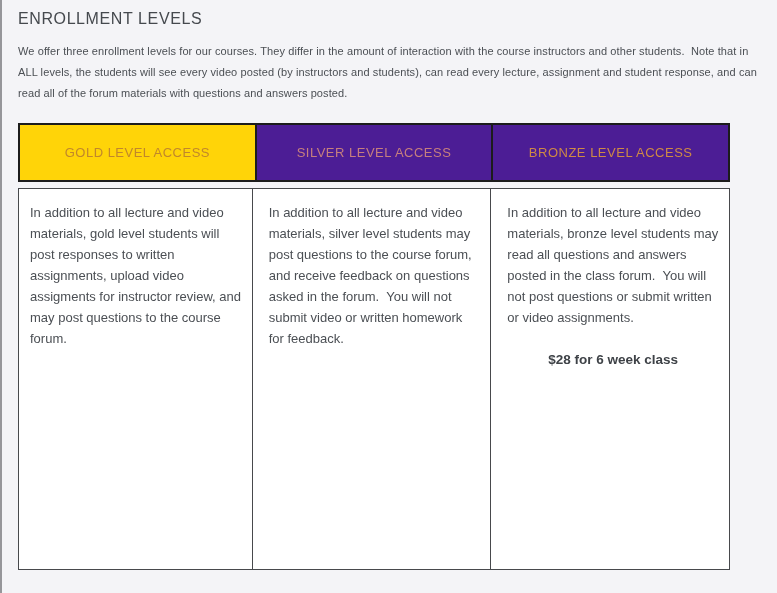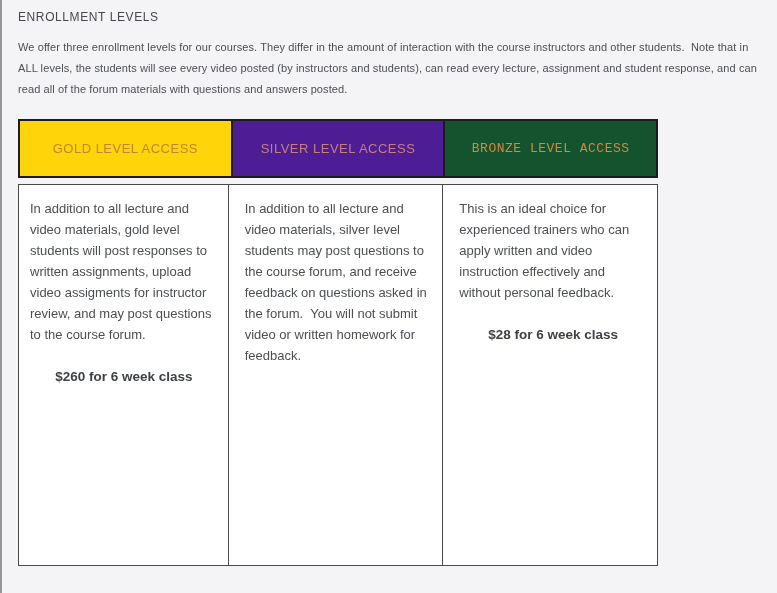--- a/index.html
+++ b/index.html
@@ -11,38 +11,38 @@
   }
   .canvas {
     width: 777px;
     height: 593px;
     background: #f4f4f7;
     border-left: 2px solid #96969a;
     padding: 8px 13px 0 16px;
     position: relative;
   }
   .page-title {
-    font-size: 12px;
+    font-size: 16px;
     font-weight: 400;
     letter-spacing: 0.6px;
     color: #45494e;
     padding-top: 2px;
   }
   .intro {
     margin-top: 13px;
     width: 748px;
     font-size: 11px;
     line-height: 21px;
     color: #4b4f54;
     letter-spacing: 0.1px;
     white-space: pre-wrap;
   }
   .levels-table {
     margin-top: 19px;
-    width: 640px;
+    width: 712px;
   }
   .header-row {
     display: flex;
     width: 100%;
   }
   .header-cell {
     flex: 1 1 0;
     height: 59px;
     display: flex;
     align-items: center;
@@ -89,34 +89,33 @@
 
   <h1 class="page-title">ENROLLMENT LEVELS</h1>
 
   <p class="intro">We offer three enrollment levels for our courses. They differ in the amount of interaction with the course instructors and other students.  Note that in ALL levels, the students will see every video posted (by instructors and students), can read every lecture, assignment and student response, and can read all of the forum materials with questions and answers posted.</p>
 
   <div class="levels-table">
 
     <div class="header-row">
       <div class="header-cell" style="background: rgb(255, 212, 8); color: rgb(193, 135, 43);">GOLD LEVEL ACCESS</div>
       <div class="header-cell" style="background: #4c1d95; color: rgb(198, 127, 126);">SILVER LEVEL ACCESS</div>
-      <div class="header-cell" style="background: #14532d; color: rgb(207, 138, 69); font-family: Liberation Mono, monospace;">BRONZE LEVEL ACCESS</div>
+      <div class="header-cell" style="background: #4c1d95; color: rgb(207, 138, 69);">BRONZE LEVEL ACCESS</div>
     </div>
 
     <div class="body-row">
 
       <div class="body-cell">
         <p>In addition to all lecture and video materials, gold level students will post responses to written assignments, upload video assigments for instructor review, and may post questions to the course forum.</p>
-        <div class="price">$260 for 6 week class</div>
       </div>
 
       <div class="body-cell">
         <p>In addition to all lecture and video materials, silver level students may post questions to the course forum, and receive feedback on questions asked in the forum.  You will not submit video or written homework for feedback.</p>
       </div>
 
       <div class="body-cell">
-        <p>This is an ideal choice for experienced trainers who can apply written and video instruction effectively and without personal feedback.</p>
+        <p>In addition to all lecture and video materials, bronze level students may read all questions and answers posted in the class forum.  You will not post questions or submit written or video assignments.</p>
         <div class="price">$28 for 6 week class</div>
       </div>
 
     </div>
   </div>
 </div>
 
 </body></html>

